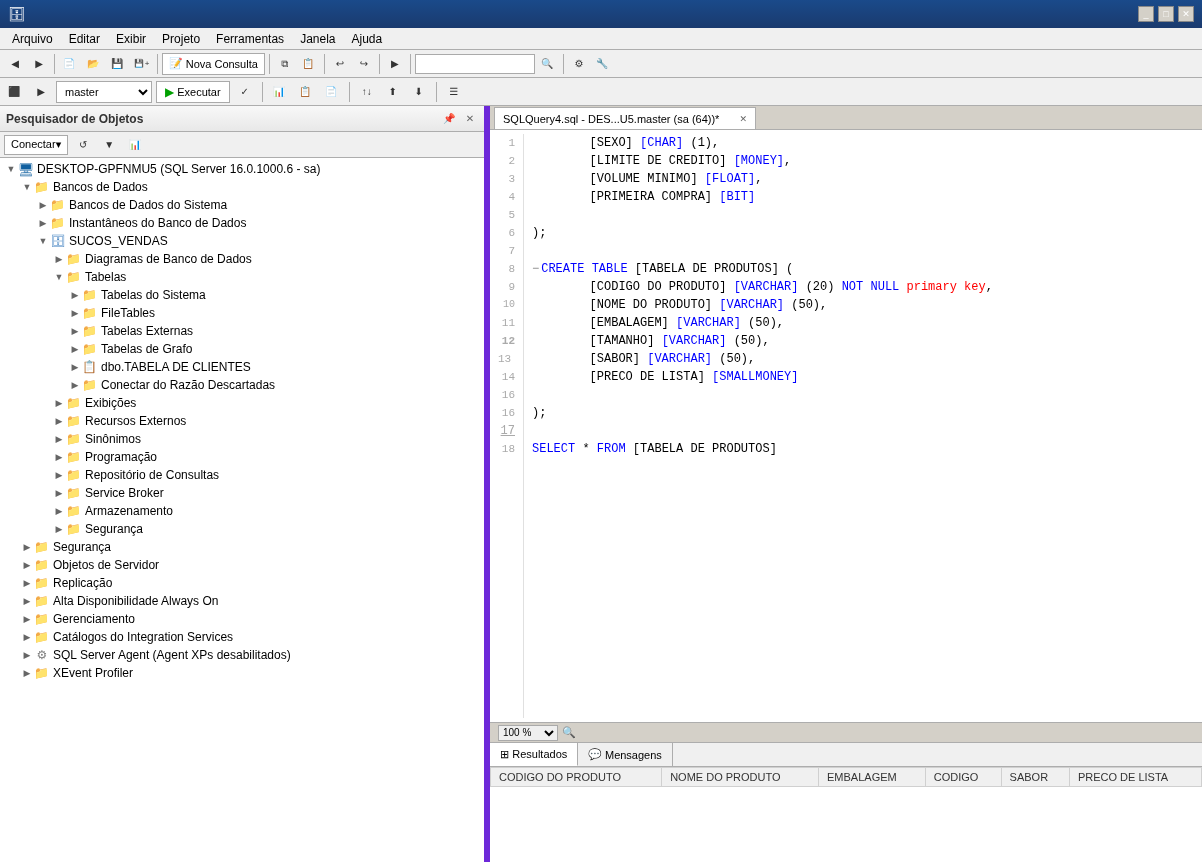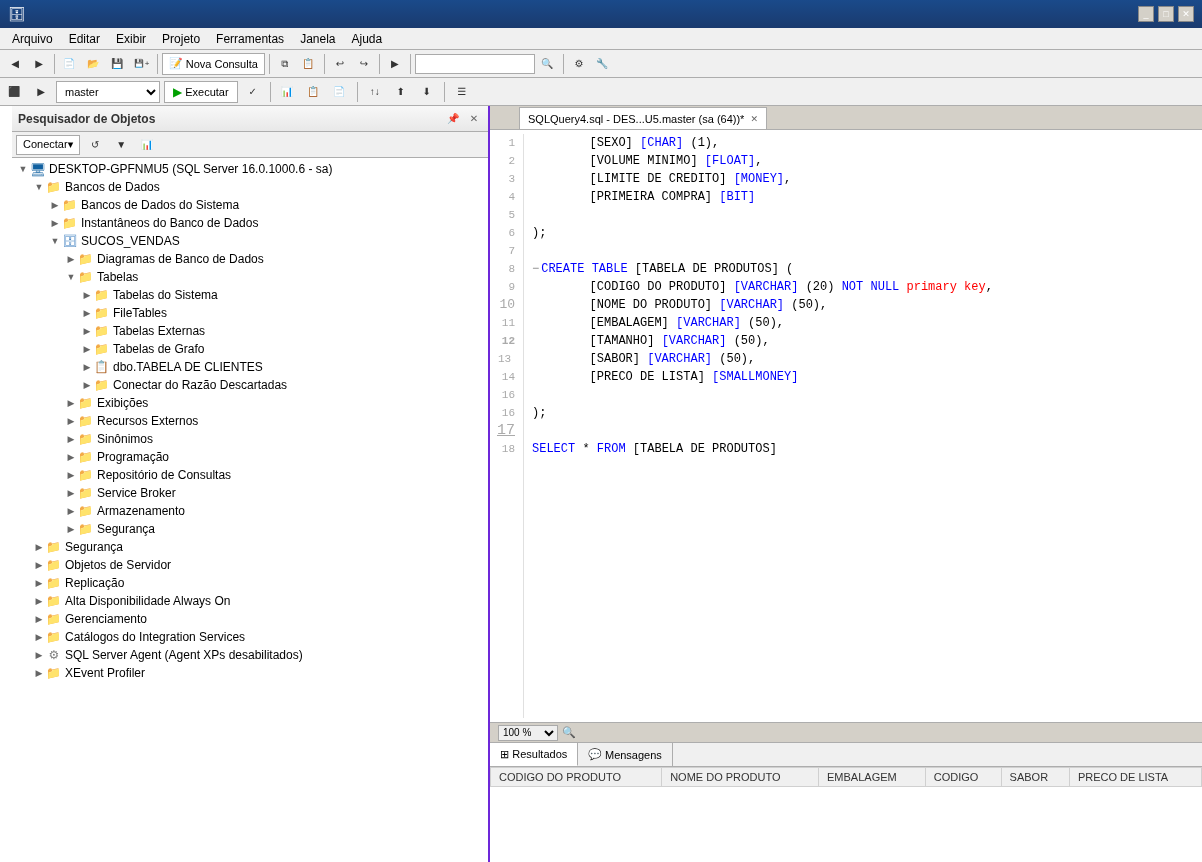--- a/index.html
+++ b/index.html
@@ -68,45 +68,44 @@
     .toolbar2 {
       background: #f0f0f0;
       border-bottom: 1px solid #adadad;
       display: flex;
       align-items: center;
       padding: 2px 4px;
       height: 28px;
       gap: 4px;
     }
     .db-selector {
-      width: 104px; height: 22px; border: 1px solid #aaa;
+      width: 96px; height: 22px; border: 1px solid #aaa;
       padding: 0 4px; font-size: 11px; background: white;
     }
     .execute-btn {
       display: flex; align-items: center; gap: 3px;
       border: 1px solid #aaa; padding: 2px 8px; cursor: pointer;
       background: white; font-size: 11px; height: 22px;
     }
     .execute-btn .play-icon { color: #00a000; font-size: 12px; }
 
     
     .main-layout {
       display: flex;
       height: calc(862px - 28px - 22px - 28px - 28px);
     }
 
     
     .left-panel {
       width: 490px;
       min-width: 490px;
       background: white;
-      border-right: 2px solid #6d28d9;
+      border-right: 6px solid #6d28d9;
       display: flex;
       flex-direction: column;
-      padding-left: 12px;
     }
     .panel-header {
       background: linear-gradient(to bottom, #f8f8f8, #e8e8e8);
       border-bottom: 1px solid #adadad;
       padding: 4px 6px;
       display: flex;
       align-items: center;
       justify-content: space-between;
       height: 26px;
     }
@@ -170,29 +169,28 @@
     
     .tab-bar {
       background: #d4d0c8;
       display: flex;
       align-items: flex-end;
       padding: 0 4px;
       height: 24px;
       border-bottom: 1px solid #adadad;
     }
     .tab {
-      display: flex; align-items: center; gap: 6px;
+      display: flex; align-items: center; gap: 20px;
       padding: 3px 8px;
       background: #f0f0f0;
       border: 1px solid #adadad;
       border-bottom: none;
       cursor: pointer;
       font-size: 11px;
       height: 22px;
-      margin-left: 25px;
     }
     .tab.active { background: white; }
     .tab-close { font-size: 9px; color: #666; cursor: pointer; }
 
     
     .code-editor {
       flex: 1;
       background: white;
       font-family: 'Courier New', monospace;
       font-size: 12px;
@@ -597,34 +595,34 @@
       <div class="line-numbers" id="line-numbers">
           <div style="line-height: 18px; font-size: 11px;">1</div>
           <div style="line-height: 18px; font-size: 11px;">2</div>
           <div style="line-height: 18px; font-size: 11px;">3</div>
           <div style="line-height: 18px; font-size: 11px;">4</div>
           <div style="line-height: 18px; font-size: 11px;">5</div>
           <div style="line-height: 18px; font-size: 11px;">6</div>
           <div style="line-height: 18px; font-size: 11px;">7</div>
           <div style="line-height: 18px; font-size: 11px;">8</div>
           <div style="line-height: 18px; font-size: 11px;">9</div>
-          <div style="line-height: 18px; font-size: 13px;">10</div>
+          <div style="line-height: 18px; font-size: 10px;">10</div>
           <div style="line-height: 18px; font-size: 11px;">11</div>
           <div style="line-height: 18px; font-size: 11px; font-weight: bold;">12</div>
           <div style="line-height: 18px; font-size: 11px; text-align: center;">13</div>
           <div style="line-height: 18px; font-size: 11px;">14</div>
           <div style="line-height: 18px; font-size: 11px;">16</div>
           <div style="line-height: 18px; font-size: 11px;">16</div>
-          <div style="line-height: 18px; font-size: 15px; text-decoration: underline;">17</div>
+          <div style="line-height: 18px; font-size: 12px; text-decoration: underline;">17</div>
           <div style="line-height: 18px; font-size: 11px;">18</div>
         </div>
       <div class="code-content" id="code-content">
           <div class="code-line">	[SEXO] <span style="color:#0000ff">[CHAR]</span> (1),</div>
+          <div class="code-line">	[LIMITE DE CREDITO] <span style="color:#0000ff">[MONEY]</span>,</div>
           <div class="code-line">	[VOLUME MINIMO] <span style="color:#0000ff">[FLOAT]</span>,</div>
-          <div class="code-line">	[LIMITE DE CREDITO] <span style="color:#0000ff">[MONEY]</span>,</div>
           <div class="code-line">	[PRIMEIRA COMPRA] <span style="color:#0000ff">[BIT]</span></div>
           <div class="code-line">&nbsp;</div>
           <div class="code-line">);</div>
           <div class="code-line">&nbsp;</div>
           <div class="code-line"><span style="color: rgb(136, 136, 136); cursor: pointer; margin-right: 2px;">−</span><span class="sql-keyword">CREATE</span> <span class="sql-keyword">TABLE</span> [TABELA DE PRODUTOS] (</div>
           <div class="code-line">	[CODIGO DO PRODUTO] <span style="color:#0000ff">[VARCHAR]</span> (20) <span class="sql-keyword">NOT NULL</span> <span style="color:#ff0000">primary key</span>,</div>
           <div class="code-line">	[NOME DO PRODUTO] <span style="color:#0000ff">[VARCHAR]</span> (50),</div>
           <div class="code-line">	[EMBALAGEM] <span style="color:#0000ff">[VARCHAR]</span> (50),</div>
           <div class="code-line">	[TAMANHO] <span style="color:#0000ff">[VARCHAR]</span> (50),</div>
           <div class="code-line">	[SABOR] <span style="color:#0000ff">[VARCHAR]</span> (50),</div>

